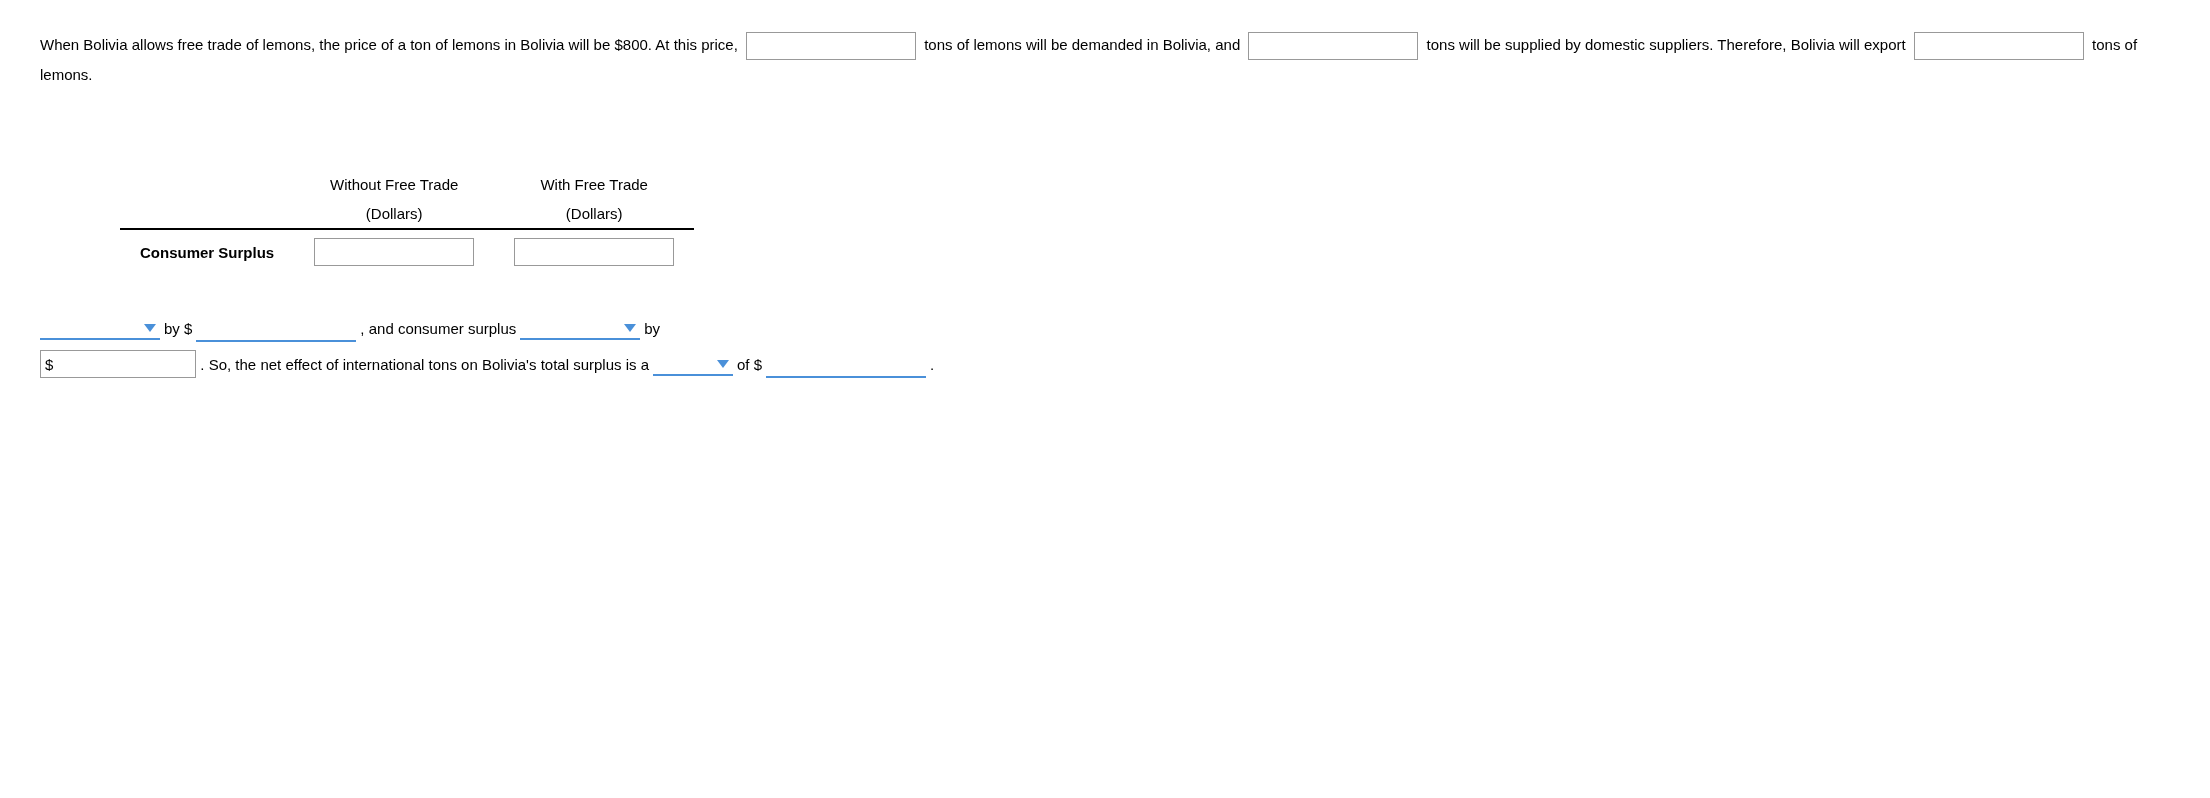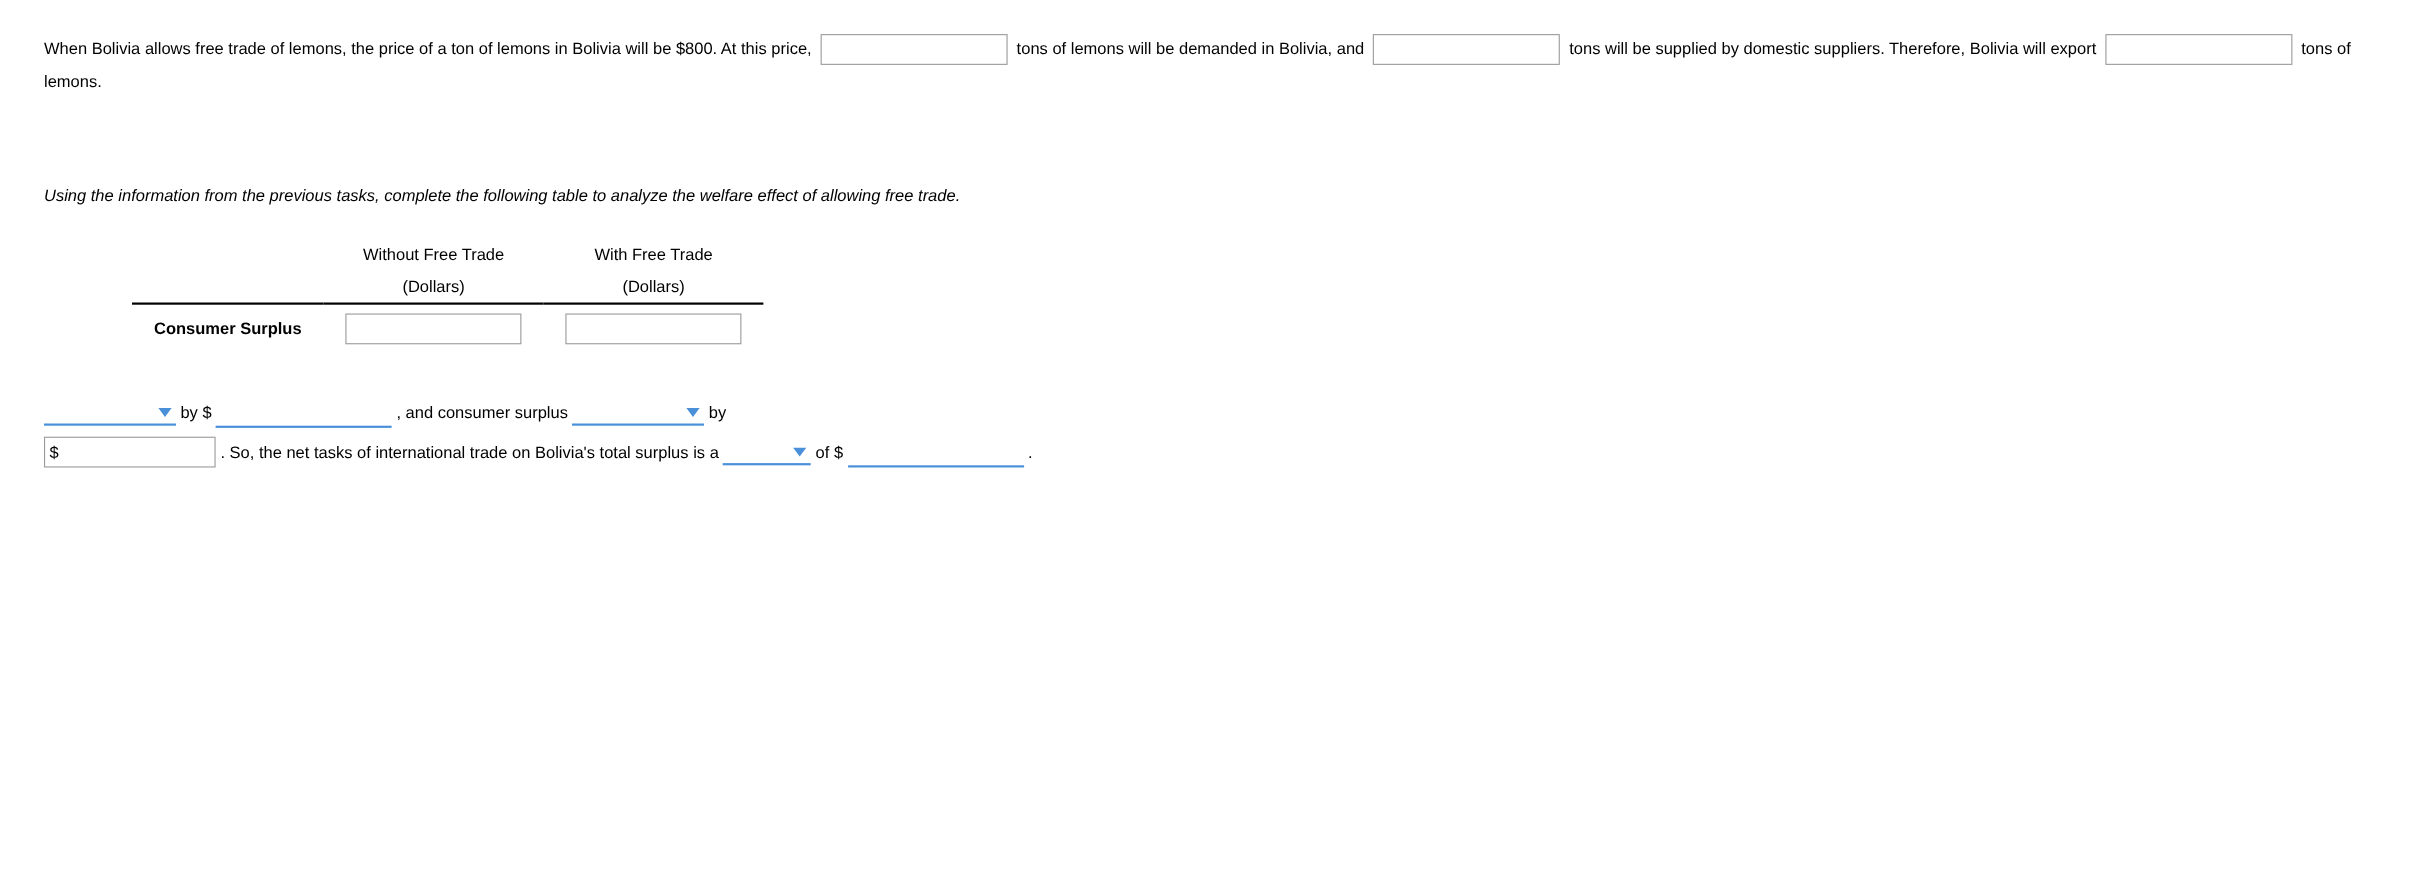--- a/index.html
+++ b/index.html
@@ -220,21 +220,20 @@
   <input class="text-input" type="text" style="">
   <span>tons of lemons will be demanded in Bolivia, and</span>
   <input class="text-input" type="text" style="">
   <span>tons will be supplied by domestic suppliers. Therefore, Bolivia will export</span>
   <input class="text-input" type="text" style="">
   <span>tons of lemons.</span>
 </div>
 
 <div class="section-gap">
 
-  <div class="instructions">Using the information from the previous tasks, complete the following table to analyze the welfare effect of allowing free trade.</div>
 
   <div class="table-container">
     <table>
       <thead>
         <tr>
           <th></th>
           <th>Without Free Trade</th>
           <th>With Free Trade</th>
         </tr>
         <tr class="header-row">
@@ -280,21 +279,21 @@
       <span class="arrow"></span>
     </div>
     <span>by</span>
   </div>
 
   <div class="inline-wrapper" style="margin-top: 8px;">
     <div class="dollar-input-box">
       <span class="dollar-sign-static">$</span>
       <input type="text" style="">
     </div>
-    <span>. So, the net tasks of international trade on Bolivia's total surplus is a</span>
+    <span>. So, the net effect of international tons on Bolivia's total surplus is a</span>
     <div class="net-effect-wrapper">
       <select>
         <option value=""></option>
         <option value="gain">gain</option>
         <option value="loss">loss</option>
       </select>
       <span class="arrow"></span>
     </div>
     <span>of $</span>
     <div class="dollar-input-group">

